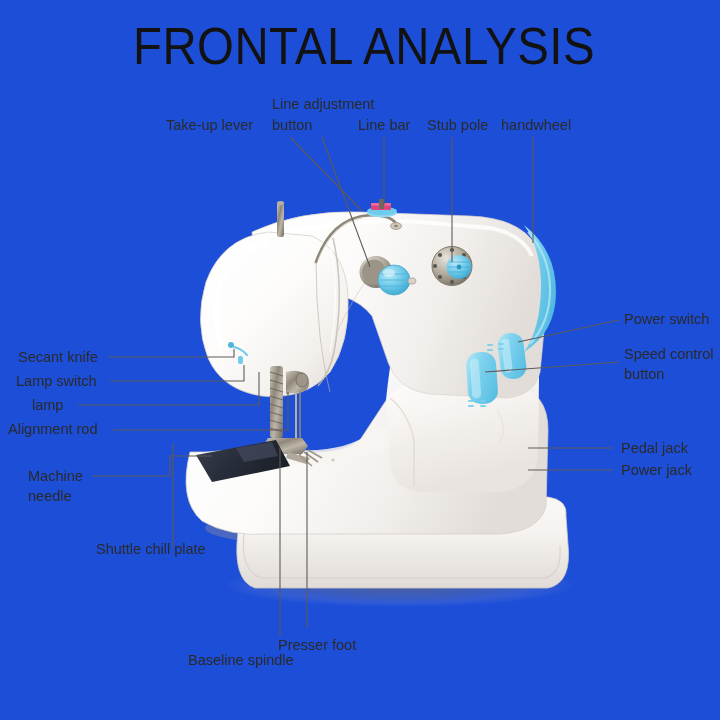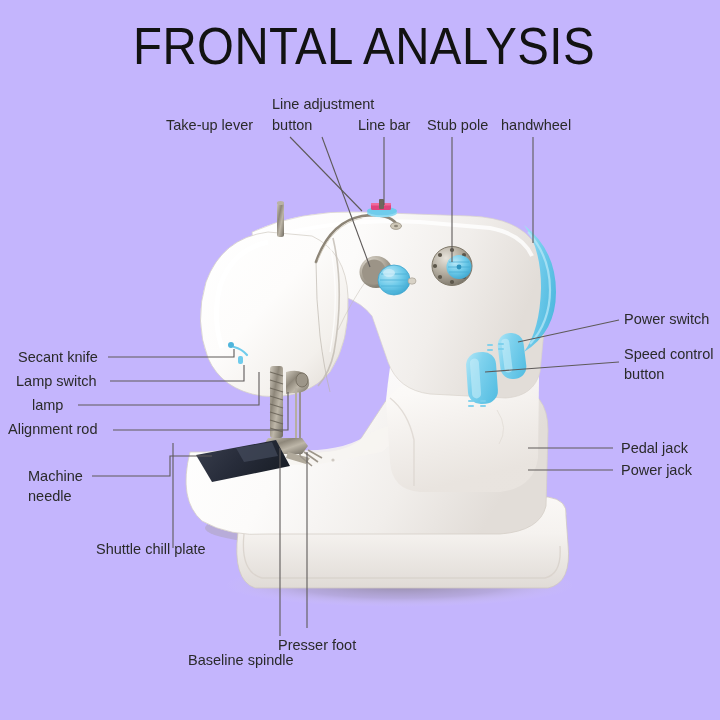--- a/index.html
+++ b/index.html
@@ -39,21 +39,21 @@
     stroke: #5E5A59;
     stroke-width: 1.1;
     fill: none;
     stroke-linecap: butt;
     stroke-linejoin: miter;
   }
 </style>
 </head>
 <body>
 
-<div id="stage" style="background: #c4b5fd;">
+<div id="stage" style="background: #1d4ed8;">
   <svg id="diagram-svg" viewBox="0 0 720 720">
     <defs>
 
       <linearGradient id="gBodyMain" x1="0" y1="0" x2="1" y2="0.25">
         <stop offset="0%" stop-color="#FFFFFF"></stop>
         <stop offset="38%" stop-color="#FCFBFA"></stop>
         <stop offset="72%" stop-color="#F1EEEB"></stop>
         <stop offset="100%" stop-color="#E2DDD8"></stop>
       </linearGradient>
       <linearGradient id="gHead" x1="0.1" y1="0" x2="0.95" y2="0.9">

